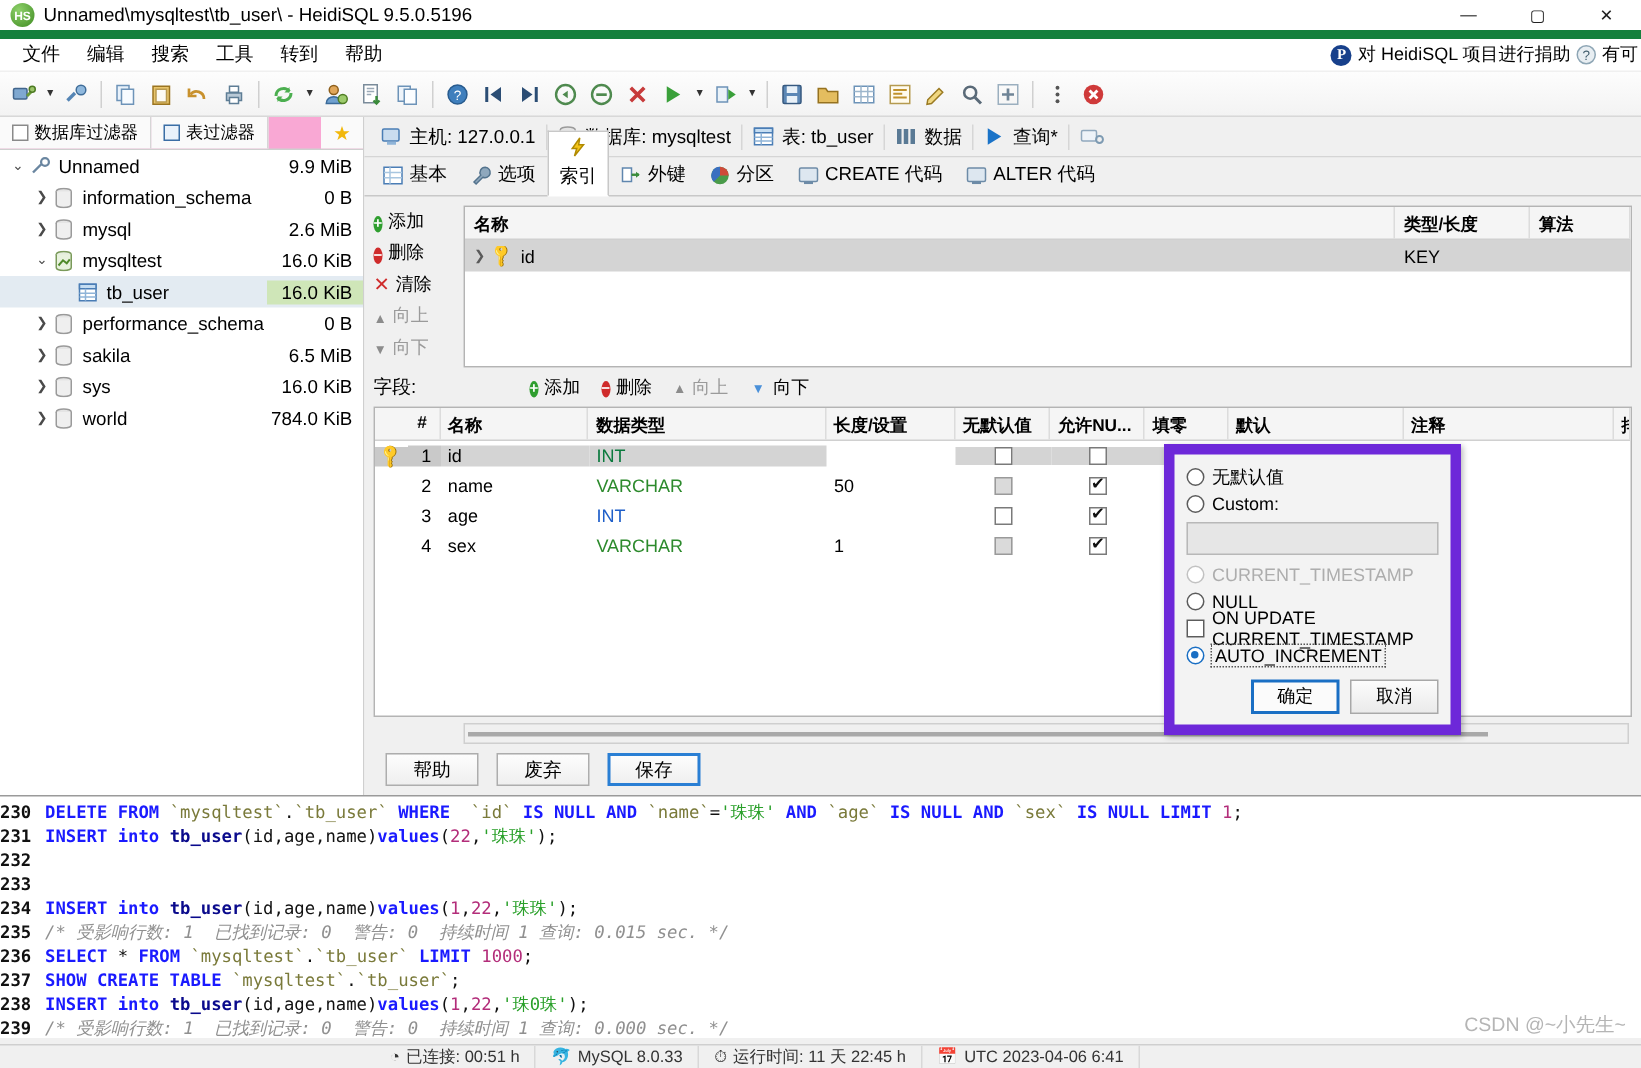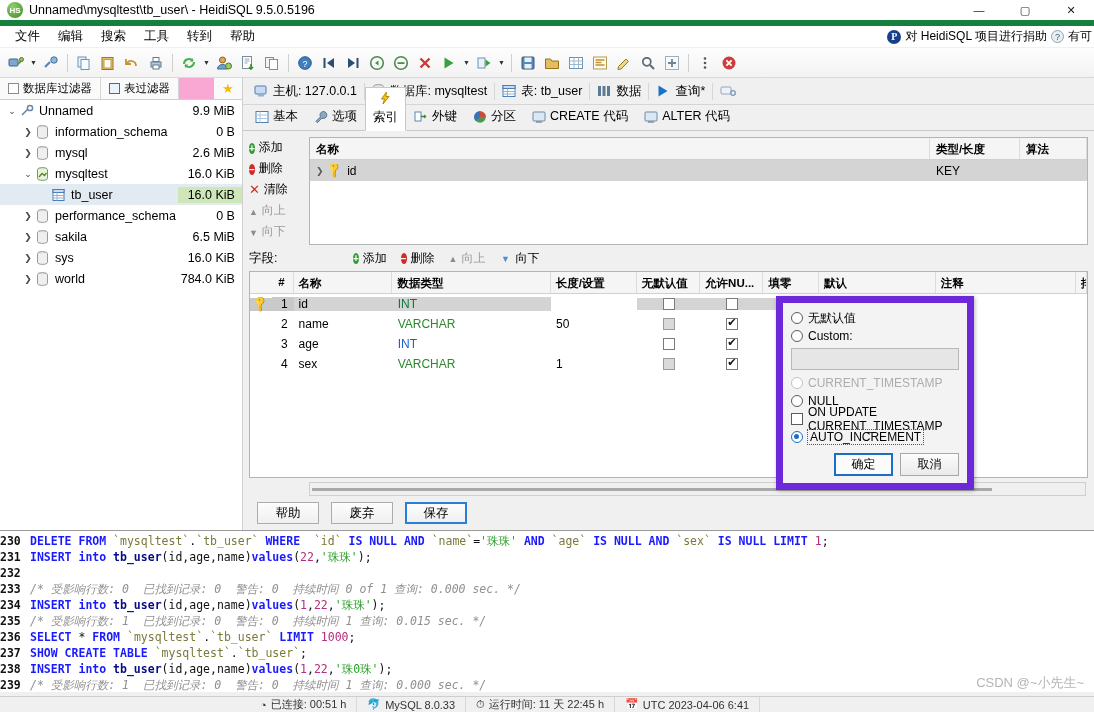--- a/index.html
+++ b/index.html
@@ -839,21 +839,21 @@
   <div id="pbtns">
     <div class="pbtn primary">确定</div>
     <div class="pbtn">取消</div>
   </div>
 </div>
 
 <div id="sqllog">
     <div class="logline"><span class="ln">230</span><span class="kw">DELETE FROM </span><span class="tick">`mysqltest`</span><span class="pl">.</span><span class="tick">`tb_user`</span><span class="kw"> WHERE </span><span class="tick"> `id`</span><span class="kw"> IS NULL AND </span><span class="tick">`name`</span><span class="pl">=</span><span class="str">'珠珠'</span><span class="kw"> AND </span><span class="tick">`age`</span><span class="kw"> IS NULL AND </span><span class="tick">`sex`</span><span class="kw"> IS NULL LIMIT </span><span class="num">1</span><span class="pl">;</span></div>
     <div class="logline"><span class="ln">231</span><span class="kw">INSERT into </span><span class="fn">tb_user</span><span class="pl">(id,age,name)</span><span class="kw">values</span><span class="pl">(</span><span class="num">22</span><span class="pl">,</span><span class="str">'珠珠'</span><span class="pl">);</span></div>
     <div class="logline"><span class="ln">232</span></div>
-    <div class="logline"><span class="ln">233</span><span class="cmt">/* 受影响行数: 0  已找到记录: 0  警告: 0  持续时间 0 of 1 查询: 0.000 sec. */</span></div>
+    <div class="logline"><span class="ln">233</span></div>
     <div class="logline"><span class="ln">234</span><span class="kw">INSERT into </span><span class="fn">tb_user</span><span class="pl">(id,age,name)</span><span class="kw">values</span><span class="pl">(</span><span class="num">1</span><span class="pl">,</span><span class="num">22</span><span class="pl">,</span><span class="str">'珠珠'</span><span class="pl">);</span></div>
     <div class="logline"><span class="ln">235</span><span class="cmt">/* 受影响行数: 1  已找到记录: 0  警告: 0  持续时间 1 查询: 0.015 sec. */</span></div>
     <div class="logline"><span class="ln">236</span><span class="kw">SELECT </span><span class="pl">*</span><span class="kw"> FROM </span><span class="tick">`mysqltest`</span><span class="pl">.</span><span class="tick">`tb_user`</span><span class="kw"> LIMIT </span><span class="num">1000</span><span class="pl">;</span></div>
     <div class="logline"><span class="ln">237</span><span class="kw">SHOW CREATE TABLE </span><span class="tick">`mysqltest`</span><span class="pl">.</span><span class="tick">`tb_user`</span><span class="pl">;</span></div>
     <div class="logline"><span class="ln">238</span><span class="kw">INSERT into </span><span class="fn">tb_user</span><span class="pl">(id,age,name)</span><span class="kw">values</span><span class="pl">(</span><span class="num">1</span><span class="pl">,</span><span class="num">22</span><span class="pl">,</span><span class="str">'珠0珠'</span><span class="pl">);</span></div>
     <div class="logline"><span class="ln">239</span><span class="cmt">/* 受影响行数: 1  已找到记录: 0  警告: 0  持续时间 1 查询: 0.000 sec. */</span></div>
   </div>
 
 <div id="statusbar">
   <div class="sb-cell" style="width:250px;border-right:none"></div>

